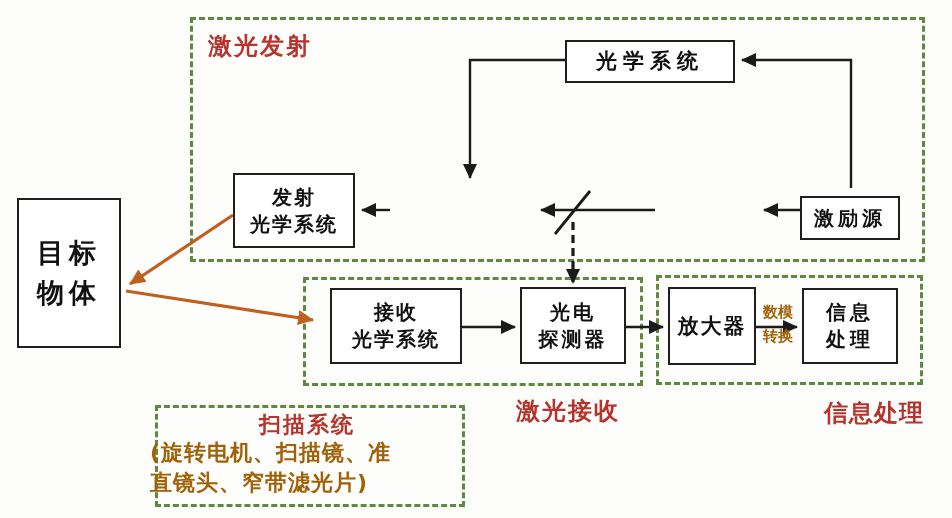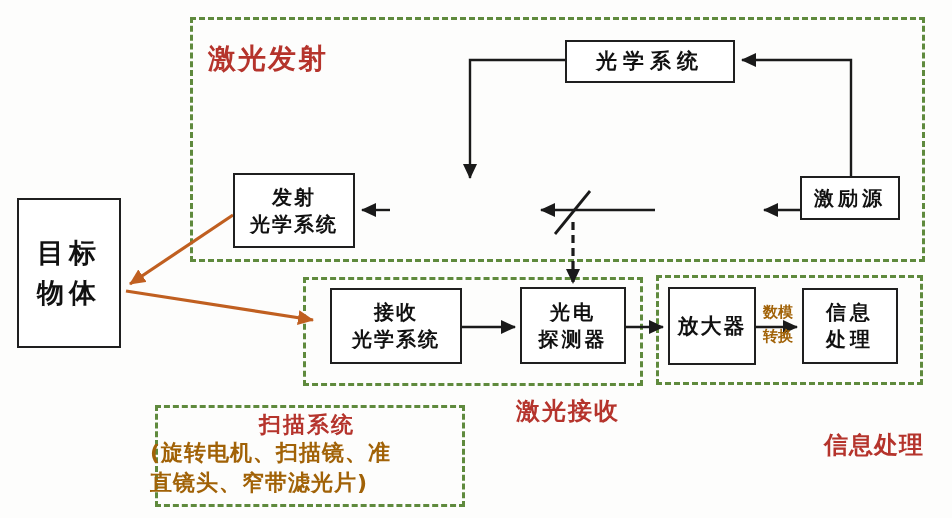--- a/index.html
+++ b/index.html
@@ -102,40 +102,40 @@
   <div class="node" style="left:17px; top:198px; width:104px; height:150px; font-size:27px; letter-spacing:5px; line-height:1.5;">目标
 物体</div>
 
   <div class="node" style="left:565px; top:40px; width:170px; height:43px; font-size:21px; letter-spacing:6px;">光学系统</div>
 
   <div class="node" style="left:233px; top:173px; width:122px; height:75px; font-size:20px; letter-spacing:2px;">发射
 光学系统</div>
 
 
 
-  <div class="node" style="left:800px; top:176px; width:100px; height:44px; font-size:20px; letter-spacing:4px;text-align:center;">激励源</div>
+  <div class="node" style="left:800px; top:196px; width:100px; height:44px; font-size:20px; letter-spacing:4px;text-align:center;">激励源</div>
 
   <div class="node" style="left:330px; top:288px; width:132px; height:76px; font-size:20px; letter-spacing:2px;">接收
 光学系统</div>
 
   <div class="node" style="left:520px; top:287px; width:106px; height:77px; font-size:20px; letter-spacing:3px;">光电
 探测器</div>
 
   <div class="node" style="left:668px; top:287px; width:88px; height:78px; font-size:21px; letter-spacing:2px;">放大器</div>
 
   <div class="node" style="left:802px; top:288px; width:96px; height:76px; font-size:20px; letter-spacing:4px;">信息
 处理</div>
 
   <div class="label black-text" style="left:757px; top:300px; width:42px; font-size:15px; line-height:1.6; text-align:center;">数模
 转换</div>
 
-  <div class="label red" style="left:208px; top:30px; font-size:28px; letter-spacing:2px;margin-top:10px;">激光发射</div>
+  <div class="label red" style="left:208px; top:30px; font-size:24px; letter-spacing:2px;">激光发射</div>
 
   <div class="label red" style="left:516px; top:395px; font-size:24px; letter-spacing:2px;">激光接收</div>
 
-  <div class="label red" style="left:824px; top:397px; font-size:24px; letter-spacing:1px;margin-top:32px;">信息处理</div>
+  <div class="label red" style="left:824px; top:397px; font-size:24px; letter-spacing:1px;">信息处理</div>
 
   <div class="label red" style="left:155px; top:410px; width:304px; font-size:22px; letter-spacing:2px; text-align:center;">扫描系统</div>
 
   <div class="label black-text" style="left:150px; top:438px; width:314px; font-size:22px; font-weight:bold; line-height:1.35; text-align:left; letter-spacing:1px;">(旋转电机、扫描镜、准
 直镜头、窄带滤光片)</div>
 
 </div>
 
 </body></html>

